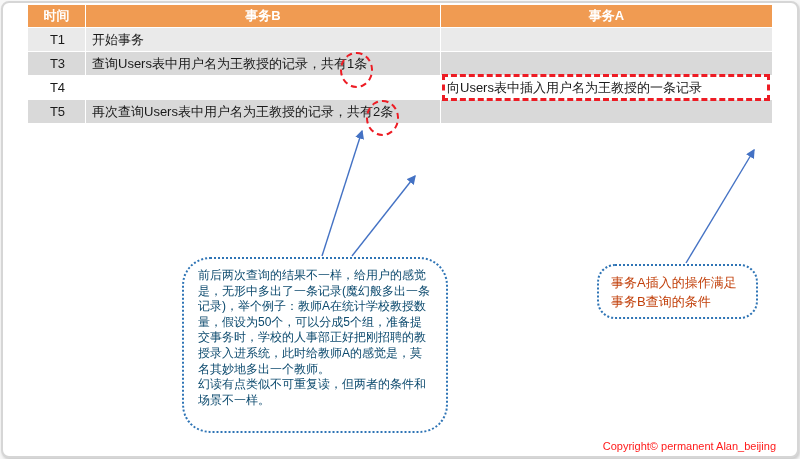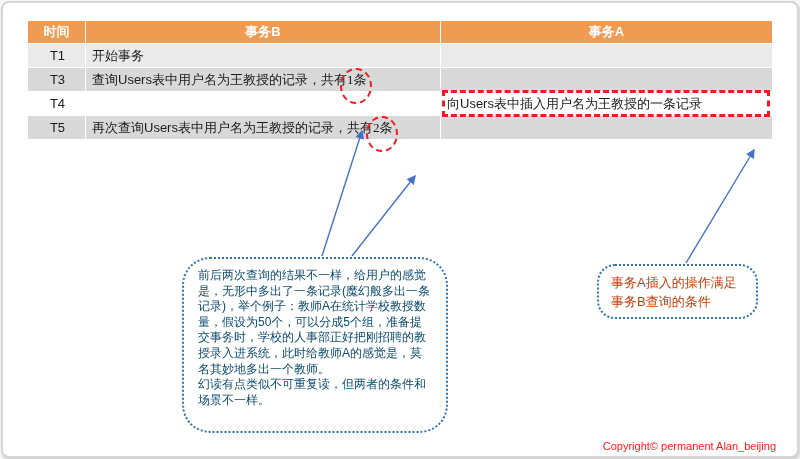--- a/index.html
+++ b/index.html
@@ -7,39 +7,39 @@
     width:800px;height:459px;position:relative;overflow:hidden;
     background:#f7f7f7;
     font-family:"Liberation Sans","DejaVu Sans",sans-serif;
   }
   .frame{
     position:absolute;inset:1px;background:#ffffff;
     border:2px solid #d6d6d6;border-radius:8px;
     box-shadow:1px 2px 3px rgba(0,0,0,.18);
   }
   table.tx{
-    position:absolute;left:27px;top:20px;width:745px;
+    position:absolute;left:27px;top:4px;width:745px;
     border-collapse:collapse;table-layout:fixed;
     font-size:13px;color:#1a1a1a;z-index:2;
   }
   col.c-time{width:58px;}
   col.c-b{width:355px;}
   col.c-a{width:332px;}
   table.tx th{
     background:#F09B52;color:#ffffff;font-weight:bold;
     height:22px;border:1px solid #ffffff;font-size:13px;padding:0;
   }
   table.tx td{
     height:23px;border:1px solid #ffffff;
     padding:0 4px 0 6px;overflow:visible;white-space:nowrap;
   }
   td.t-time{text-align:center;padding:0;}
   tr.stripe td{background:#D9D9D9;}
   tr.stripe-light td{background:#EAEAEA;}
-  .circle-mark{position:relative;display:inline-block;font-family:Liberation Serif, serif;}
+  .circle-mark{position:relative;display:inline-block;}
   .circle-mark::after{
     content:"";position:absolute;left:-7px;right:-6px;top:-3px;bottom:-15px;
     border:2px dashed #ED1C24;border-radius:50%;
   }
   td.boxed{position:relative;margin-left:40px;}
   .box-anno{
     position:absolute;left:1px;right:2px;top:-2px;bottom:-2px;
     border:3px dashed #ED1C24;pointer-events:none;
   }
   svg.overlay{position:absolute;left:0;top:0;z-index:5;pointer-events:none;}

